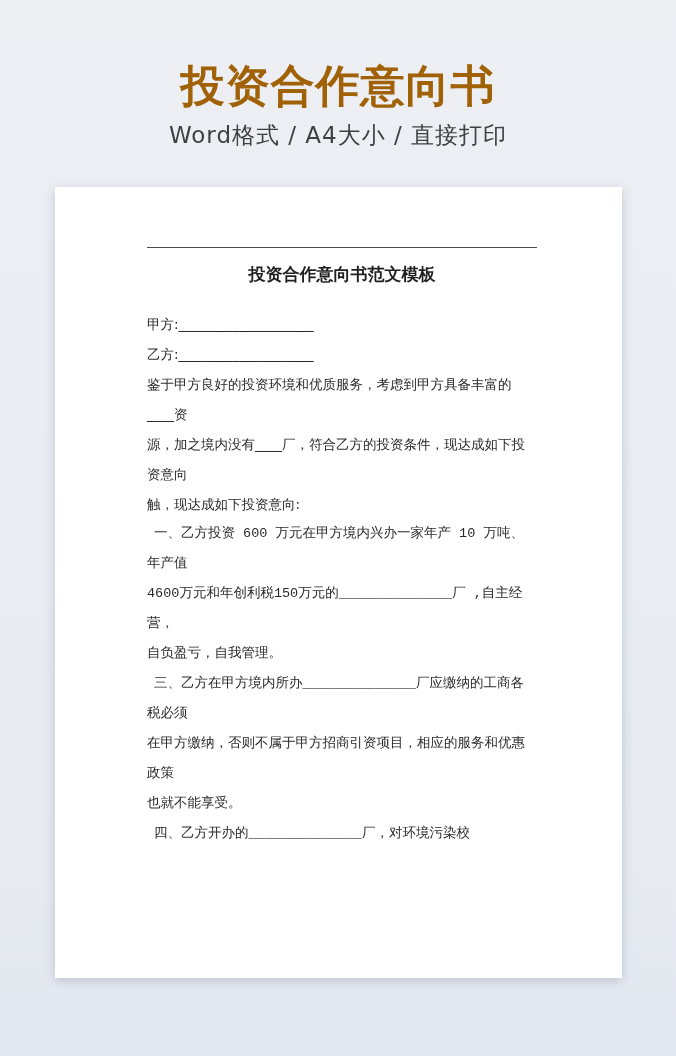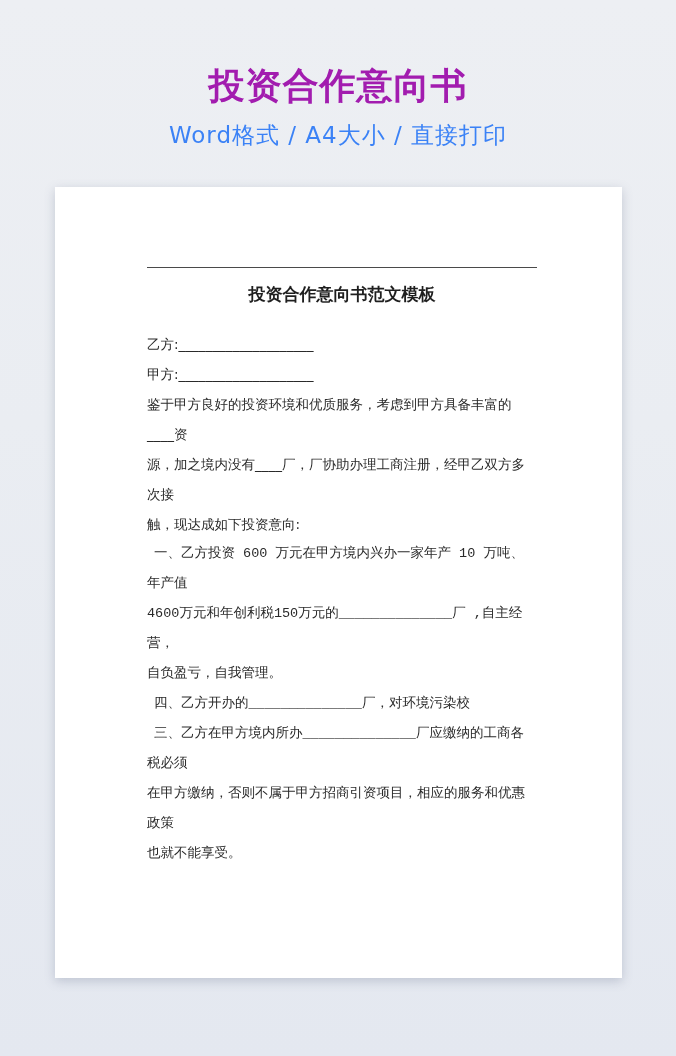--- a/index.html
+++ b/index.html
@@ -8,44 +8,44 @@
     font-family: "DejaVu Sans", "Liberation Sans", sans-serif;
     background: linear-gradient(180deg, #edeff3 0%, #eaedf2 40%, #e4e8f0 100%);
     position: relative;
     overflow: hidden;
   }
   .hero {
     text-align: center;
     padding-top: 60px;
   }
   .hero-title {
-    font-size: 36px;
+    font-size: 44px;
     font-weight: bold;
-    color: #a21caf;
+    color: #a16207;
     letter-spacing: 1px;
     line-height: 52px;
   }
   .hero-subtitle {
     margin-top: 8px;
     font-size: 23px;
-    color: #3b82f6;
+    color: #404040;
     letter-spacing: 1px;
   }
   .sheet {
     position: absolute;
     left: 55px;
     top: 187px;
     width: 567px;
     height: 791px;
     background: #ffffff;
     box-shadow: 0 3px 10px rgba(90, 100, 130, 0.28);
     overflow: hidden;
   }
   .doc-inner {
-    padding: 80px 85px 0 92px;
+    padding: 60px 85px 0 92px;
     color: #2a2a2a;
   }
   .doc-rule {
     border: none;
     border-top: 1px solid #4a4a4a;
     height: 0;
     margin: 0 0 13px 0;
   }
   .doc-title {
     font-size: 17px;
@@ -69,27 +69,27 @@
 
 <div class="hero">
   <div class="hero-title">投资合作意向书</div>
   <div class="hero-subtitle">Word格式 / A4大小 / 直接打印</div>
 </div>
 
 <div class="sheet">
   <div class="doc-inner">
     <hr class="doc-rule">
     <div class="doc-title">投资合作意向书范文模板</div>
+    <div class="doc-line">甲方:____________________</div>
     <div class="doc-line">乙方:____________________</div>
-    <div class="doc-line">甲方:____________________</div>
     <div class="para">鉴于甲方良好的投资环境和优质服务，考虑到甲方具备丰富的____资
-源，加之境内没有____厂，厂协助办理工商注册，经甲乙双方多次接
+源，加之境内没有____厂，符合乙方的投资条件，现达成如下投资意向
 触，现达成如下投资意向:</div>
     <div class="para num">一、乙方投资 600 万元在甲方境内兴办一家年产 10 万吨、年产值
 4600万元和年创利税150万元的______________厂 ,自主经营，
 自负盈亏，自我管理。</div>
-    <div class="para num">四、乙方开办的______________厂，对环境污染校</div>
     <div class="para num">三、乙方在甲方境内所办______________厂应缴纳的工商各税必须
 在甲方缴纳，否则不属于甲方招商引资项目，相应的服务和优惠政策
 也就不能享受。</div>
+    <div class="para num">四、乙方开办的______________厂，对环境污染校</div>
 
   </div>
 </div>
 
 </body></html>

